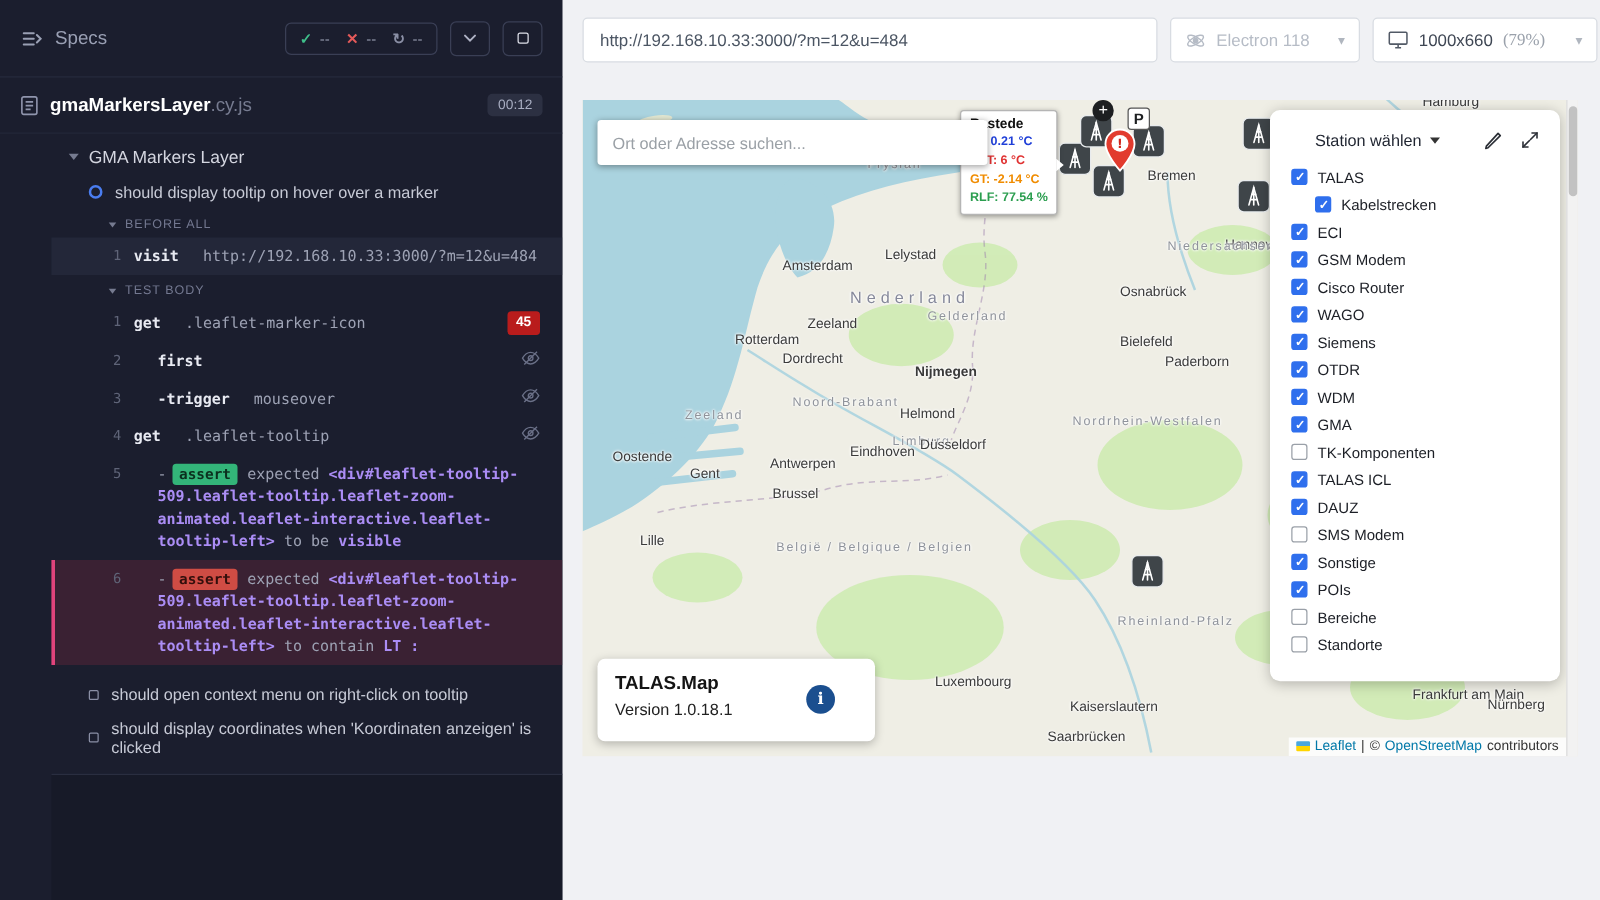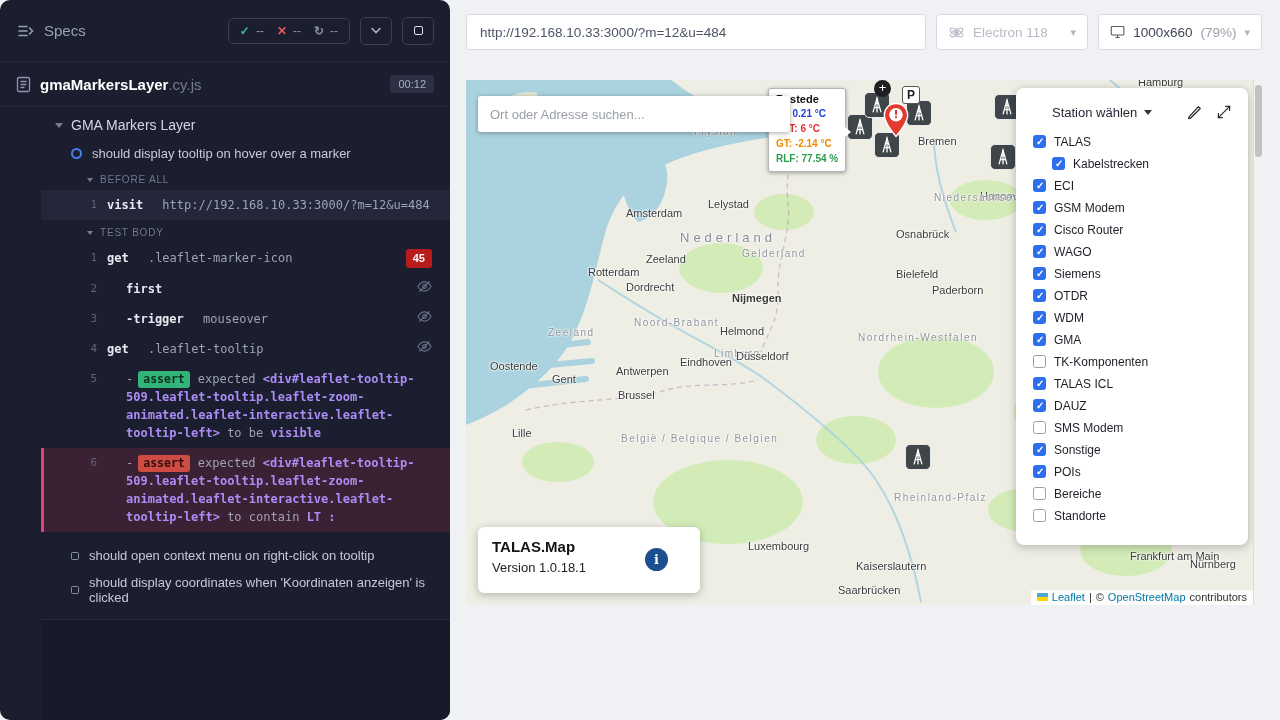--- a/index.html
+++ b/index.html
@@ -1,21 +1,21 @@
 <!DOCTYPE html>
 <html><head>
 <meta charset="utf-8">
 <style>
   * { margin:0; padding:0; box-sizing:border-box; }
   body { font-family:"Liberation Sans", sans-serif; background:#e9eaee; }
   .stage { position:relative; width:1280px; height:720px; overflow:hidden; background:#f0f1f4; }
 
   
   .rp { position:absolute; left:0; top:0; width:450px; height:720px; background:#1b1e2e;
-        color:#c3c6d1; display:flex; flex-direction:column; overflow:hidden;border-radius:10px; }
+        color:#c3c6d1; display:flex; flex-direction:column; overflow:hidden; }
   .rp-top { height:62px; flex:none; display:flex; align-items:center; padding:0 16px; gap:10px;
             border-bottom:1px solid #262a3c; }
   .rp-title { color:#9aa0b4; font-size:15px; }
   .stats { margin-left:auto; display:flex; align-items:center; border:1px solid #3a3f55;
            border-radius:5px; padding:5px 11px; gap:13px; font-size:12px; color:#8f94a8; }
   .stat { display:flex; gap:6px; align-items:center; }
   .ic-pass { color:#3fbf8a; font-weight:bold; }
   .ic-fail { color:#e45a5a; font-weight:bold; }
   .ic-pend { color:#8a8fa5; font-weight:bold; }
   .icon-btn { width:32px; height:28px; border:1px solid #3a3f55; border-radius:5px; background:transparent;
@@ -62,22 +62,22 @@
   .rp-fill { flex:1; background:#171a28; border-top:1px solid #2a2e40; margin-top:8px; }
   svg.lineic { display:block; }
 
   
   .urlbar { position:absolute; left:466px; top:14px; width:460px; height:36px; background:#fff;
             border:1px solid #d8dce2; border-radius:4px; display:flex; align-items:center;
             padding:0 13px; font-size:13.5px; color:#4b5563; }
   .sel { position:absolute; top:14px; height:36px; background:#fff; border:1px solid #d8dce2;
          border-radius:4px; display:flex; align-items:center; padding:0 11px; gap:8px; font-size:13.5px; }
   .browser-sel { left:936px; width:152px; color:#b6bcc6; }
-  .viewport-sel { left:1098px; width:164px; color:#3f4754; }
-  .dim { color:#9aa1ab; }
+  .viewport-sel { left:1098px; width:180px; color:#3f4754; }
+  .dim { color:#9aa1ab;font-family:Liberation Serif, serif; }
   .chev { color:#b0b6bf; font-size:11px; margin-left:auto; }
 
   
   .map { position:absolute; left:466px; top:80px; width:796px; height:525px; background:#efeee5;
          overflow:hidden; }
   .geo { position:absolute; left:0; top:0; }
   .map-label { position:absolute; font-size:11px; color:#3a3a3a; white-space:nowrap;
                text-shadow:0 0 2px #fff, 0 0 2px #fff, 0 0 3px #fff; z-index:2; }
   .map-label.region { color:#8f939b; font-size:10px; letter-spacing:1.5px; }
   .map-label.big { font-size:13px; letter-spacing:4px; color:#85889a; }

